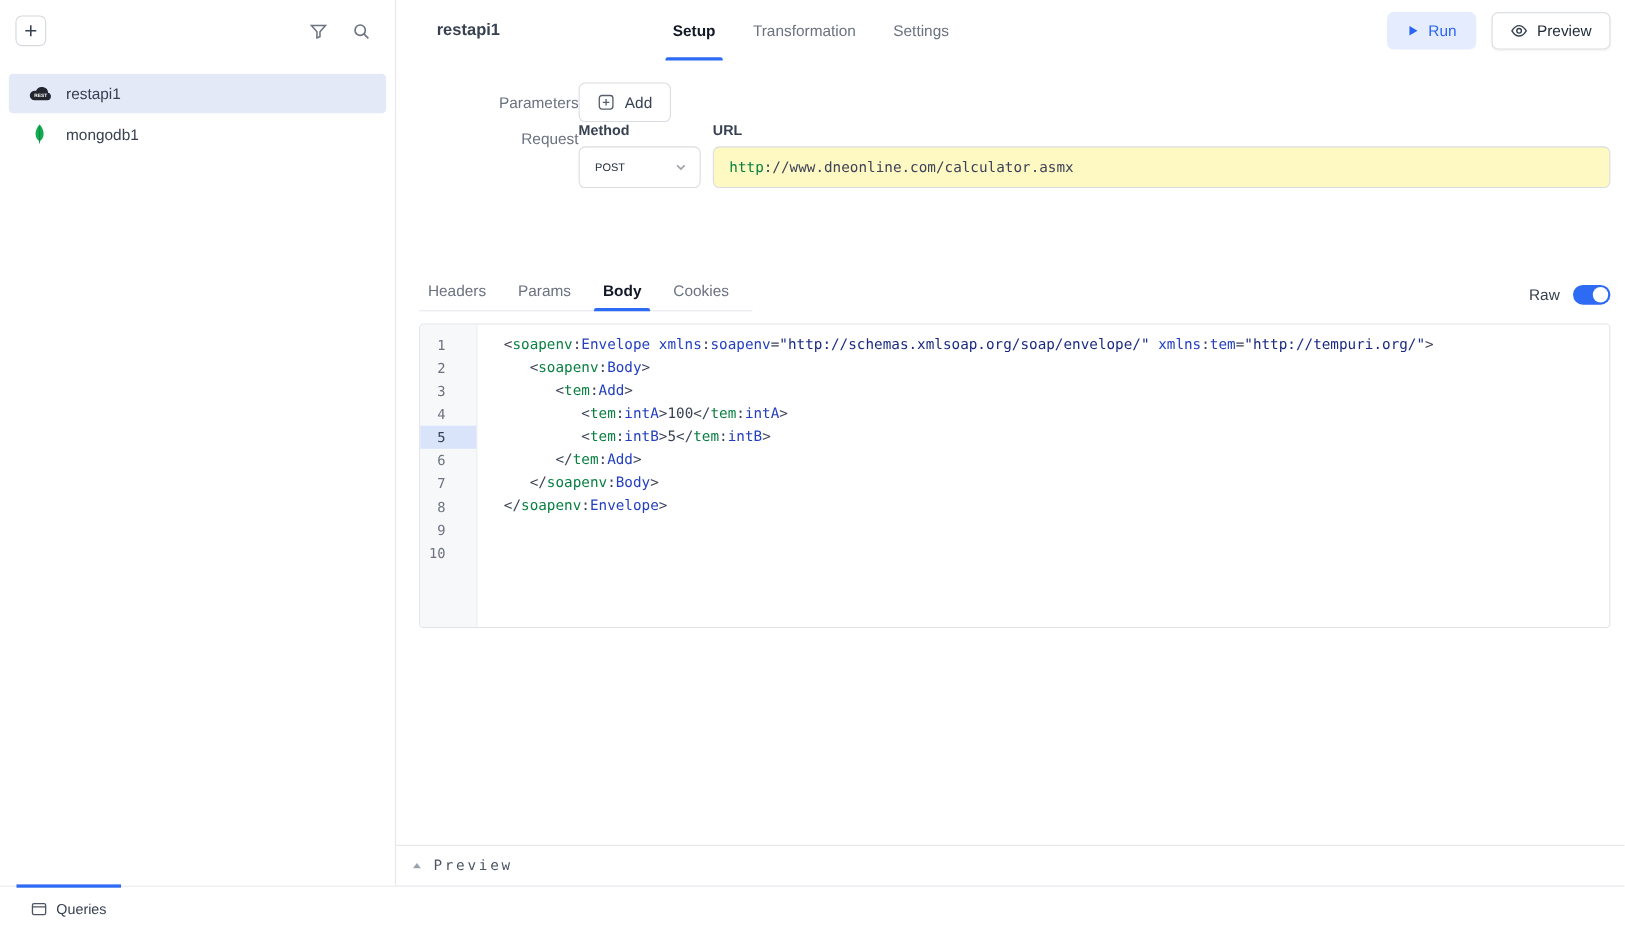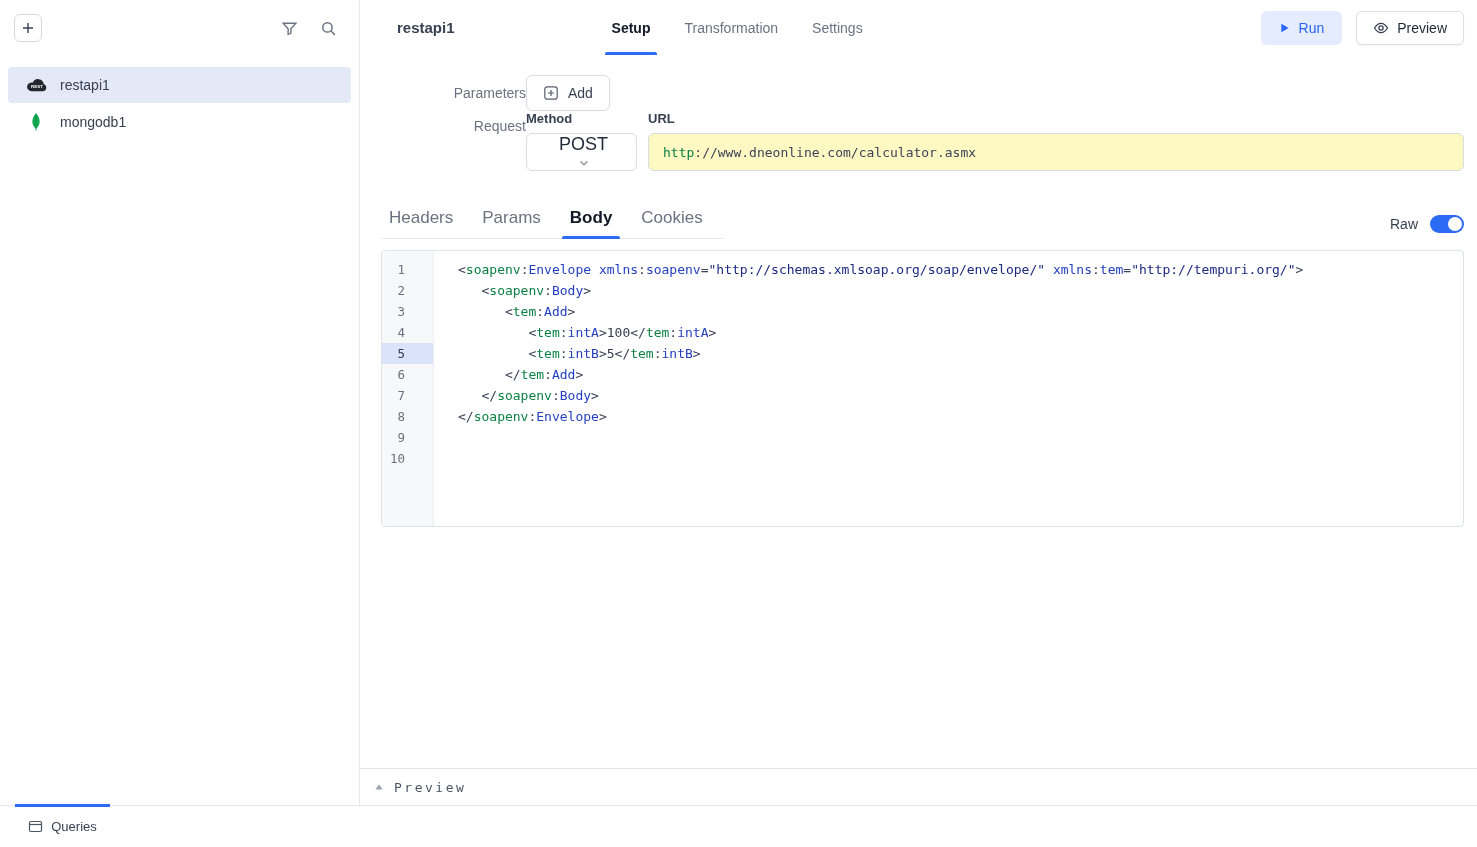--- a/index.html
+++ b/index.html
@@ -35,26 +35,26 @@
   .row-params { display:flex; align-items:center; }
   .label-col { width:145px; font-size:14px; color:#6b7280;text-align:right; }
   .add-btn { height:36px; padding:0 16px; border:1px solid #d9dce1; border-radius:6px; background:#fff; font-size:14px; color:#374151; display:flex; align-items:center; gap:9px; cursor:pointer; font-family:inherit; }
 
   .row-request { display:flex; }
   .row-request .label-col { padding-top:7px; }
   .request-fields { flex:1; min-width:0; }
   .fields-labels { display:flex; font-size:13px; font-weight:600; color:#374151; margin-bottom:7px; }
   .method-label { width:122px; }
   .fields-inputs { display:flex; gap:11px; }
-  .method-select { width:111px; height:38px; border:1px solid #d9dce1; border-radius:6px; background:#fff; display:flex; align-items:center; justify-content:space-between; padding:0 10px 0 14px; font-size:18px; color:#1f2937; cursor:pointer;flex-direction:column; }
+  .method-select { width:111px; height:38px; border:1px solid #d9dce1; border-radius:6px; background:#fff; display:flex; align-items:center; justify-content:space-between; padding:0 10px 0 14px; font-size:10px; color:#1f2937; cursor:pointer; }
   .url-input { flex:1; height:38px; border:1px solid #d9dce1; border-radius:6px; background:#fef9c3; display:flex; align-items:center; padding:0 14px; font-family:"DejaVu Sans Mono",monospace; font-size:13px; cursor:text; white-space:pre; overflow:hidden; }
 
   .body-tabs-row { display:flex; align-items:flex-end; margin-top:30px; }
   .body-tabs { display:flex; border-bottom:1px solid #e7e9ee; }
-  .btab { padding:7px 8px 10px; margin-right:13px; font-size:17px; color:#6b7280; position:relative; cursor:pointer; }
+  .btab { padding:7px 8px 10px; margin-right:13px; font-size:14px; color:#6b7280; position:relative; cursor:pointer;margin-top:48px; }
   .btab.active { color:#111827; font-weight:600; }
   .btab.active::after { content:""; position:absolute; left:0; right:0; bottom:-1px; height:3px; background:#2d6bf4; border-radius:2px 2px 0 0; }
   .raw-wrap { margin-left:auto; display:flex; align-items:center; gap:12px; font-size:14px; color:#374151; padding-bottom:6px; }
   .toggle { width:34px; height:18px; border-radius:10px; background:#2d6bf4; position:relative; cursor:pointer; }
   .toggle .knob { position:absolute; top:2px; right:2px; width:14px; height:14px; border-radius:50%; background:#fff; }
 
   
   .editor { margin-top:11px; border:1px solid #e0e3e8; border-radius:4px; height:277px; display:flex; overflow:hidden; font-family:"DejaVu Sans Mono",monospace; font-size:13px; background:#fff; cursor:text; }
   .gutter { width:52px; background:#f7f8f9; border-right:1px solid #eceef1; padding-top:8px; flex-shrink:0; }
   .gut-line { height:21px; line-height:21px; text-align:right; padding-right:28px; color:#6b7280; font-size:12.5px; }

